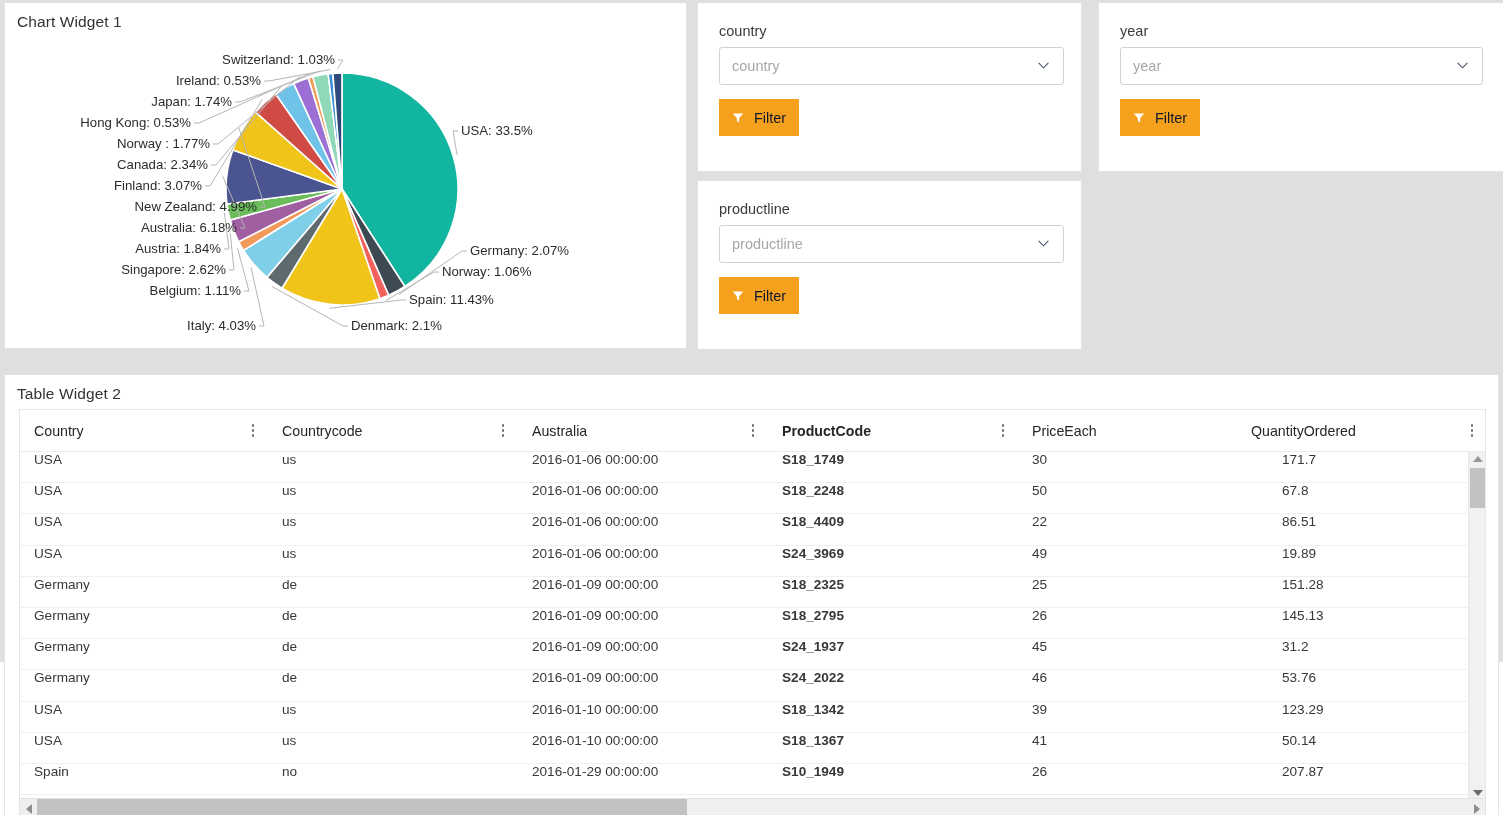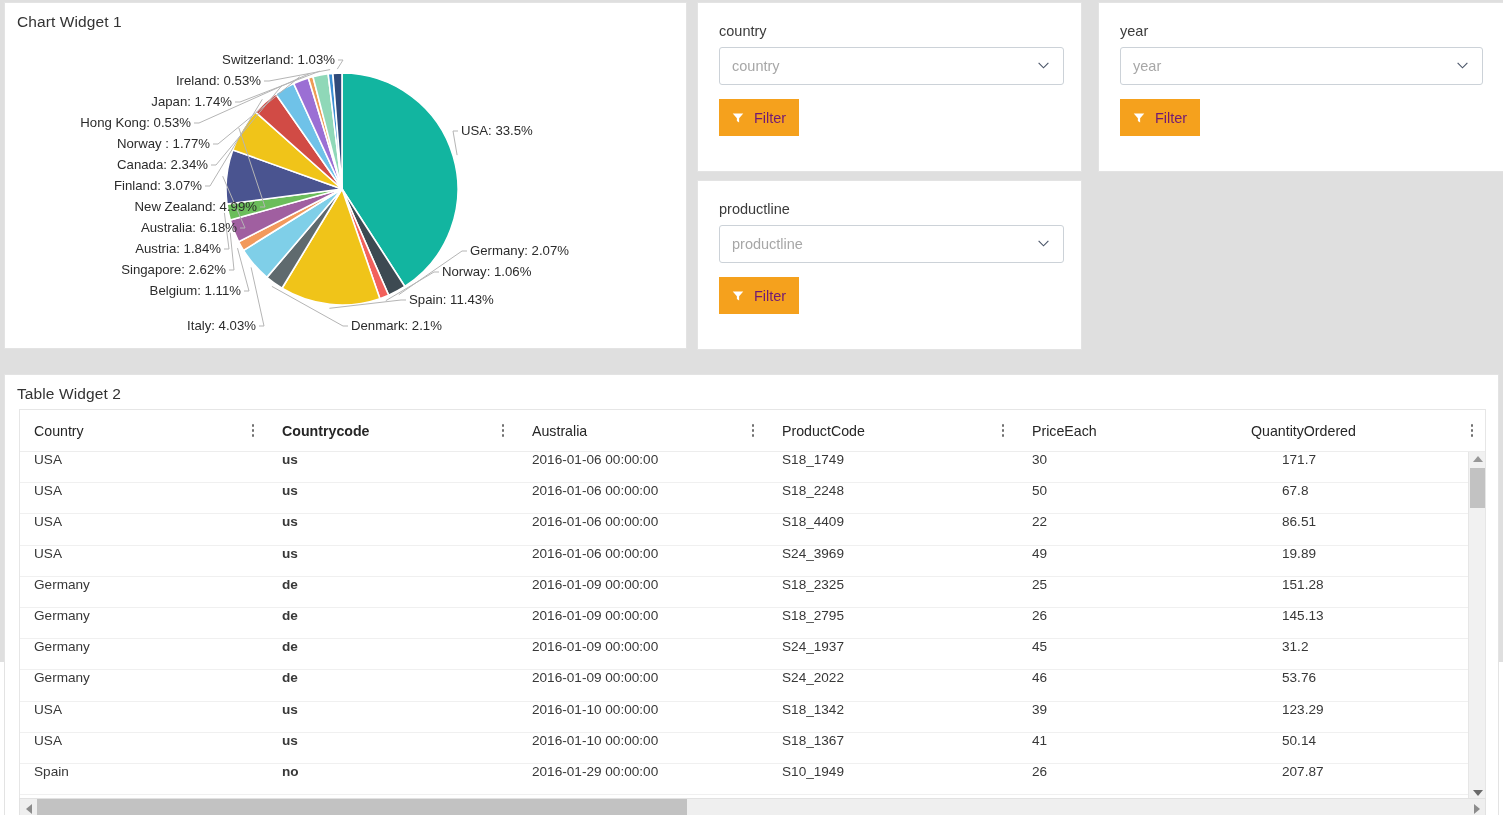--- a/index.html
+++ b/index.html
@@ -72,21 +72,21 @@
     transform: translateY(-55%);
     width: 13px; height: 13px;
   }
   .chev svg { display:block; }
 
   .filter-btn {
     margin: 14px 0 0 21px;
     width: 80px; height: 37px;
     background: #f5a11d;
     border: none;
-    color: #701a75;
+    color: #0f172a;
     font-size: 14.5px;
     font-family: "Liberation Sans", sans-serif;
     display: flex; align-items: center; justify-content: center;
     gap: 10px;
     cursor: pointer;
     padding: 0;
   }
   .funnel { width: 12px; height: 12px; flex: 0 0 auto; }
   .funnel svg { display:block; }
 
@@ -138,23 +138,23 @@
     font-size: 13.6px;
     color: #383838;
     padding-left: 14px;
     flex: 0 0 auto;
     white-space: nowrap;
     overflow: hidden;
   }
 
   
   .c0 { width: 248px; }
-  .c1 { width: 250px; font-weight: bold; }
+  .c1 { width: 250px; }
   .c2 { width: 250px; }
-  .c3 { width: 250px; }
+  .c3 { width: 250px; font-weight: bold; }
   .c4 { width: 250px; }
   .c5 { width: 219px; }
 
   
   .vscroll {
     position: absolute;
     right: 0; top: 42px;
     width: 17px; height: 348px;
     background: #f1f1f1;
     border-left: 1px solid #e6e6e6;

